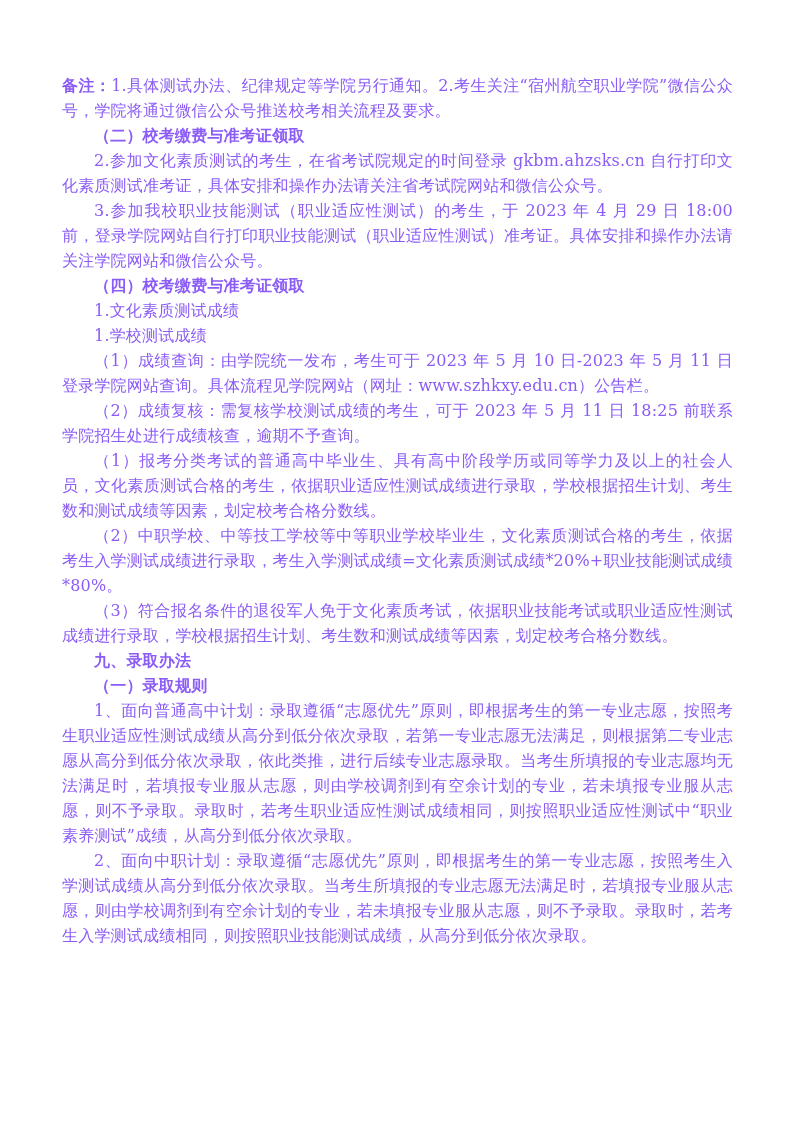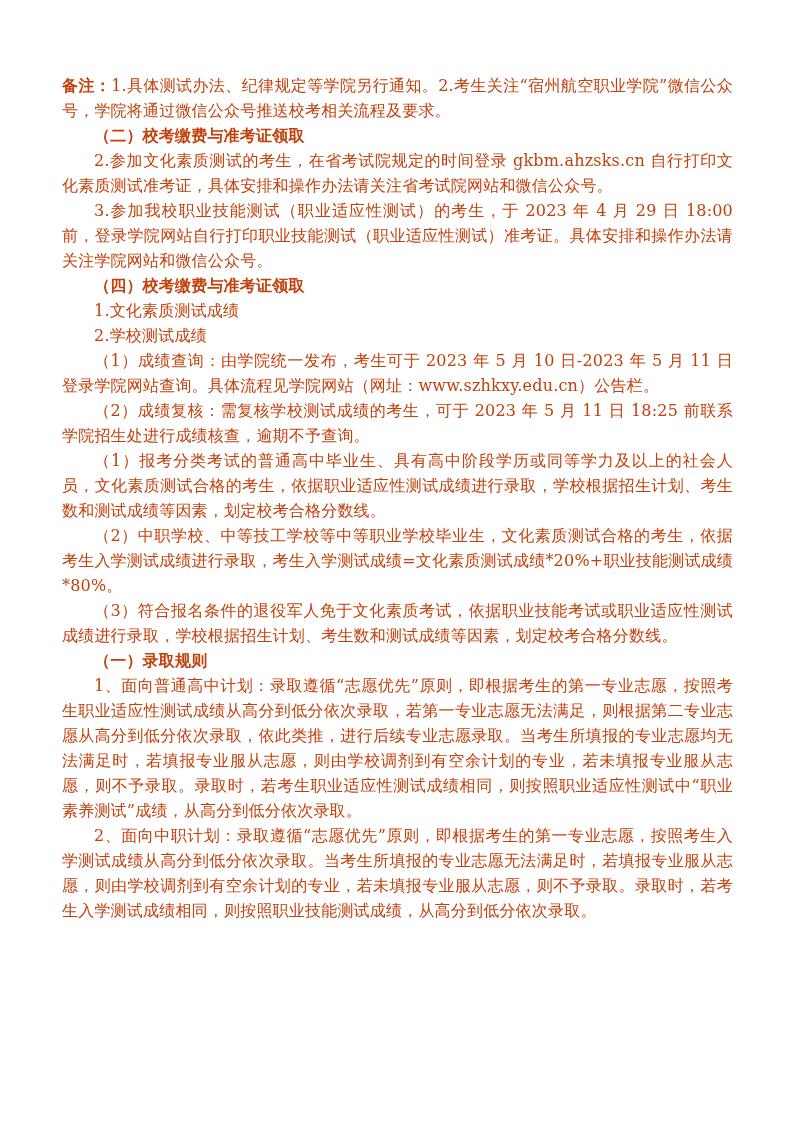--- a/index.html
+++ b/index.html
@@ -13,21 +13,21 @@
     width: 793px;
     height: 1122px;
     margin: 0 auto;
     background: #ffffff;
     box-sizing: border-box;
     padding: 73px 60px 0 62px;
     overflow: hidden;
     font-family: "DejaVu Serif", "Liberation Serif", serif;
     font-size: 16px;
     line-height: 25px;
-    color: #c2410c;
+    color: #8b5cf6;
   }
   .doc-content {
     width: 100%;
   }
   p.para {
     margin: 0;
     padding: 0;
     text-align: justify;
     text-indent: 2em;
     letter-spacing: 0.2px;
@@ -47,23 +47,24 @@
 <body>
 
 <div class="page">
   <div class="doc-content" id="doc-content">
       <p class="para no-indent"><span class="run-bold">备注：</span><span class="run-regular">1.具体测试办法、纪律规定等学院另行通知。2.考生关注“宿州航空职业学院”微信公众号，学院将通过微信公众号推送校考相关流程及要求。</span></p>
       <p class="para"><span class="run-bold">（二）校考缴费与准考证领取</span></p>
       <p class="para"><span class="run-regular">2.参加文化素质测试的考生，在省考试院规定的时间登录 gkbm.ahzsks.cn 自行打印文化素质测试准考证，具体安排和操作办法请关注省考试院网站和微信公众号。</span></p>
       <p class="para"><span class="run-regular">3.参加我校职业技能测试（职业适应性测试）的考生，于 2023 年 4 月 29 日 18:00 前，登录学院网站自行打印职业技能测试（职业适应性测试）准考证。具体安排和操作办法请关注学院网站和微信公众号。</span></p>
       <p class="para"><span class="run-bold">（四）校考缴费与准考证领取</span></p>
       <p class="para"><span class="run-regular">1.文化素质测试成绩</span></p>
-      <p class="para"><span class="run-regular">2.学校测试成绩</span></p>
+      <p class="para"><span class="run-regular">1.学校测试成绩</span></p>
       <p class="para"><span class="run-regular">（1）成绩查询：由学院统一发布，考生可于 2023 年 5 月 10 日-2023 年 5 月 11 日登录学院网站查询。具体流程见学院网站（网址：www.szhkxy.edu.cn）公告栏。</span></p>
       <p class="para"><span class="run-regular">（2）成绩复核：需复核学校测试成绩的考生，可于 2023 年 5 月 11 日 18:25 前联系学院招生处进行成绩核查，逾期不予查询。</span></p>
       <p class="para"><span class="run-regular">（1）报考分类考试的普通高中毕业生、具有高中阶段学历或同等学力及以上的社会人员，文化素质测试合格的考生，依据职业适应性测试成绩进行录取，学校根据招生计划、考生数和测试成绩等因素，划定校考合格分数线。</span></p>
       <p class="para"><span class="run-regular">（2）中职学校、中等技工学校等中等职业学校毕业生，文化素质测试合格的考生，依据考生入学测试成绩进行录取，考生入学测试成绩=文化素质测试成绩*20%+职业技能测试成绩*80%。</span></p>
       <p class="para"><span class="run-regular">（3）符合报名条件的退役军人免于文化素质考试，依据职业技能考试或职业适应性测试成绩进行录取，学校根据招生计划、考生数和测试成绩等因素，划定校考合格分数线。</span></p>
+      <p class="para"><span class="run-bold">九、录取办法</span></p>
       <p class="para"><span class="run-bold">（一）录取规则</span></p>
       <p class="para"><span class="run-regular">1、面向普通高中计划：录取遵循“志愿优先”原则，即根据考生的第一专业志愿，按照考生职业适应性测试成绩从高分到低分依次录取，若第一专业志愿无法满足，则根据第二专业志愿从高分到低分依次录取，依此类推，进行后续专业志愿录取。当考生所填报的专业志愿均无法满足时，若填报专业服从志愿，则由学校调剂到有空余计划的专业，若未填报专业服从志愿，则不予录取。录取时，若考生职业适应性测试成绩相同，则按照职业适应性测试中“职业素养测试”成绩，从高分到低分依次录取。</span></p>
       <p class="para"><span class="run-regular">2、面向中职计划：录取遵循“志愿优先”原则，即根据考生的第一专业志愿，按照考生入学测试成绩从高分到低分依次录取。当考生所填报的专业志愿无法满足时，若填报专业服从志愿，则由学校调剂到有空余计划的专业，若未填报专业服从志愿，则不予录取。录取时，若考生入学测试成绩相同，则按照职业技能测试成绩，从高分到低分依次录取。</span></p>
     </div>
 </div>
 
 </body></html>

